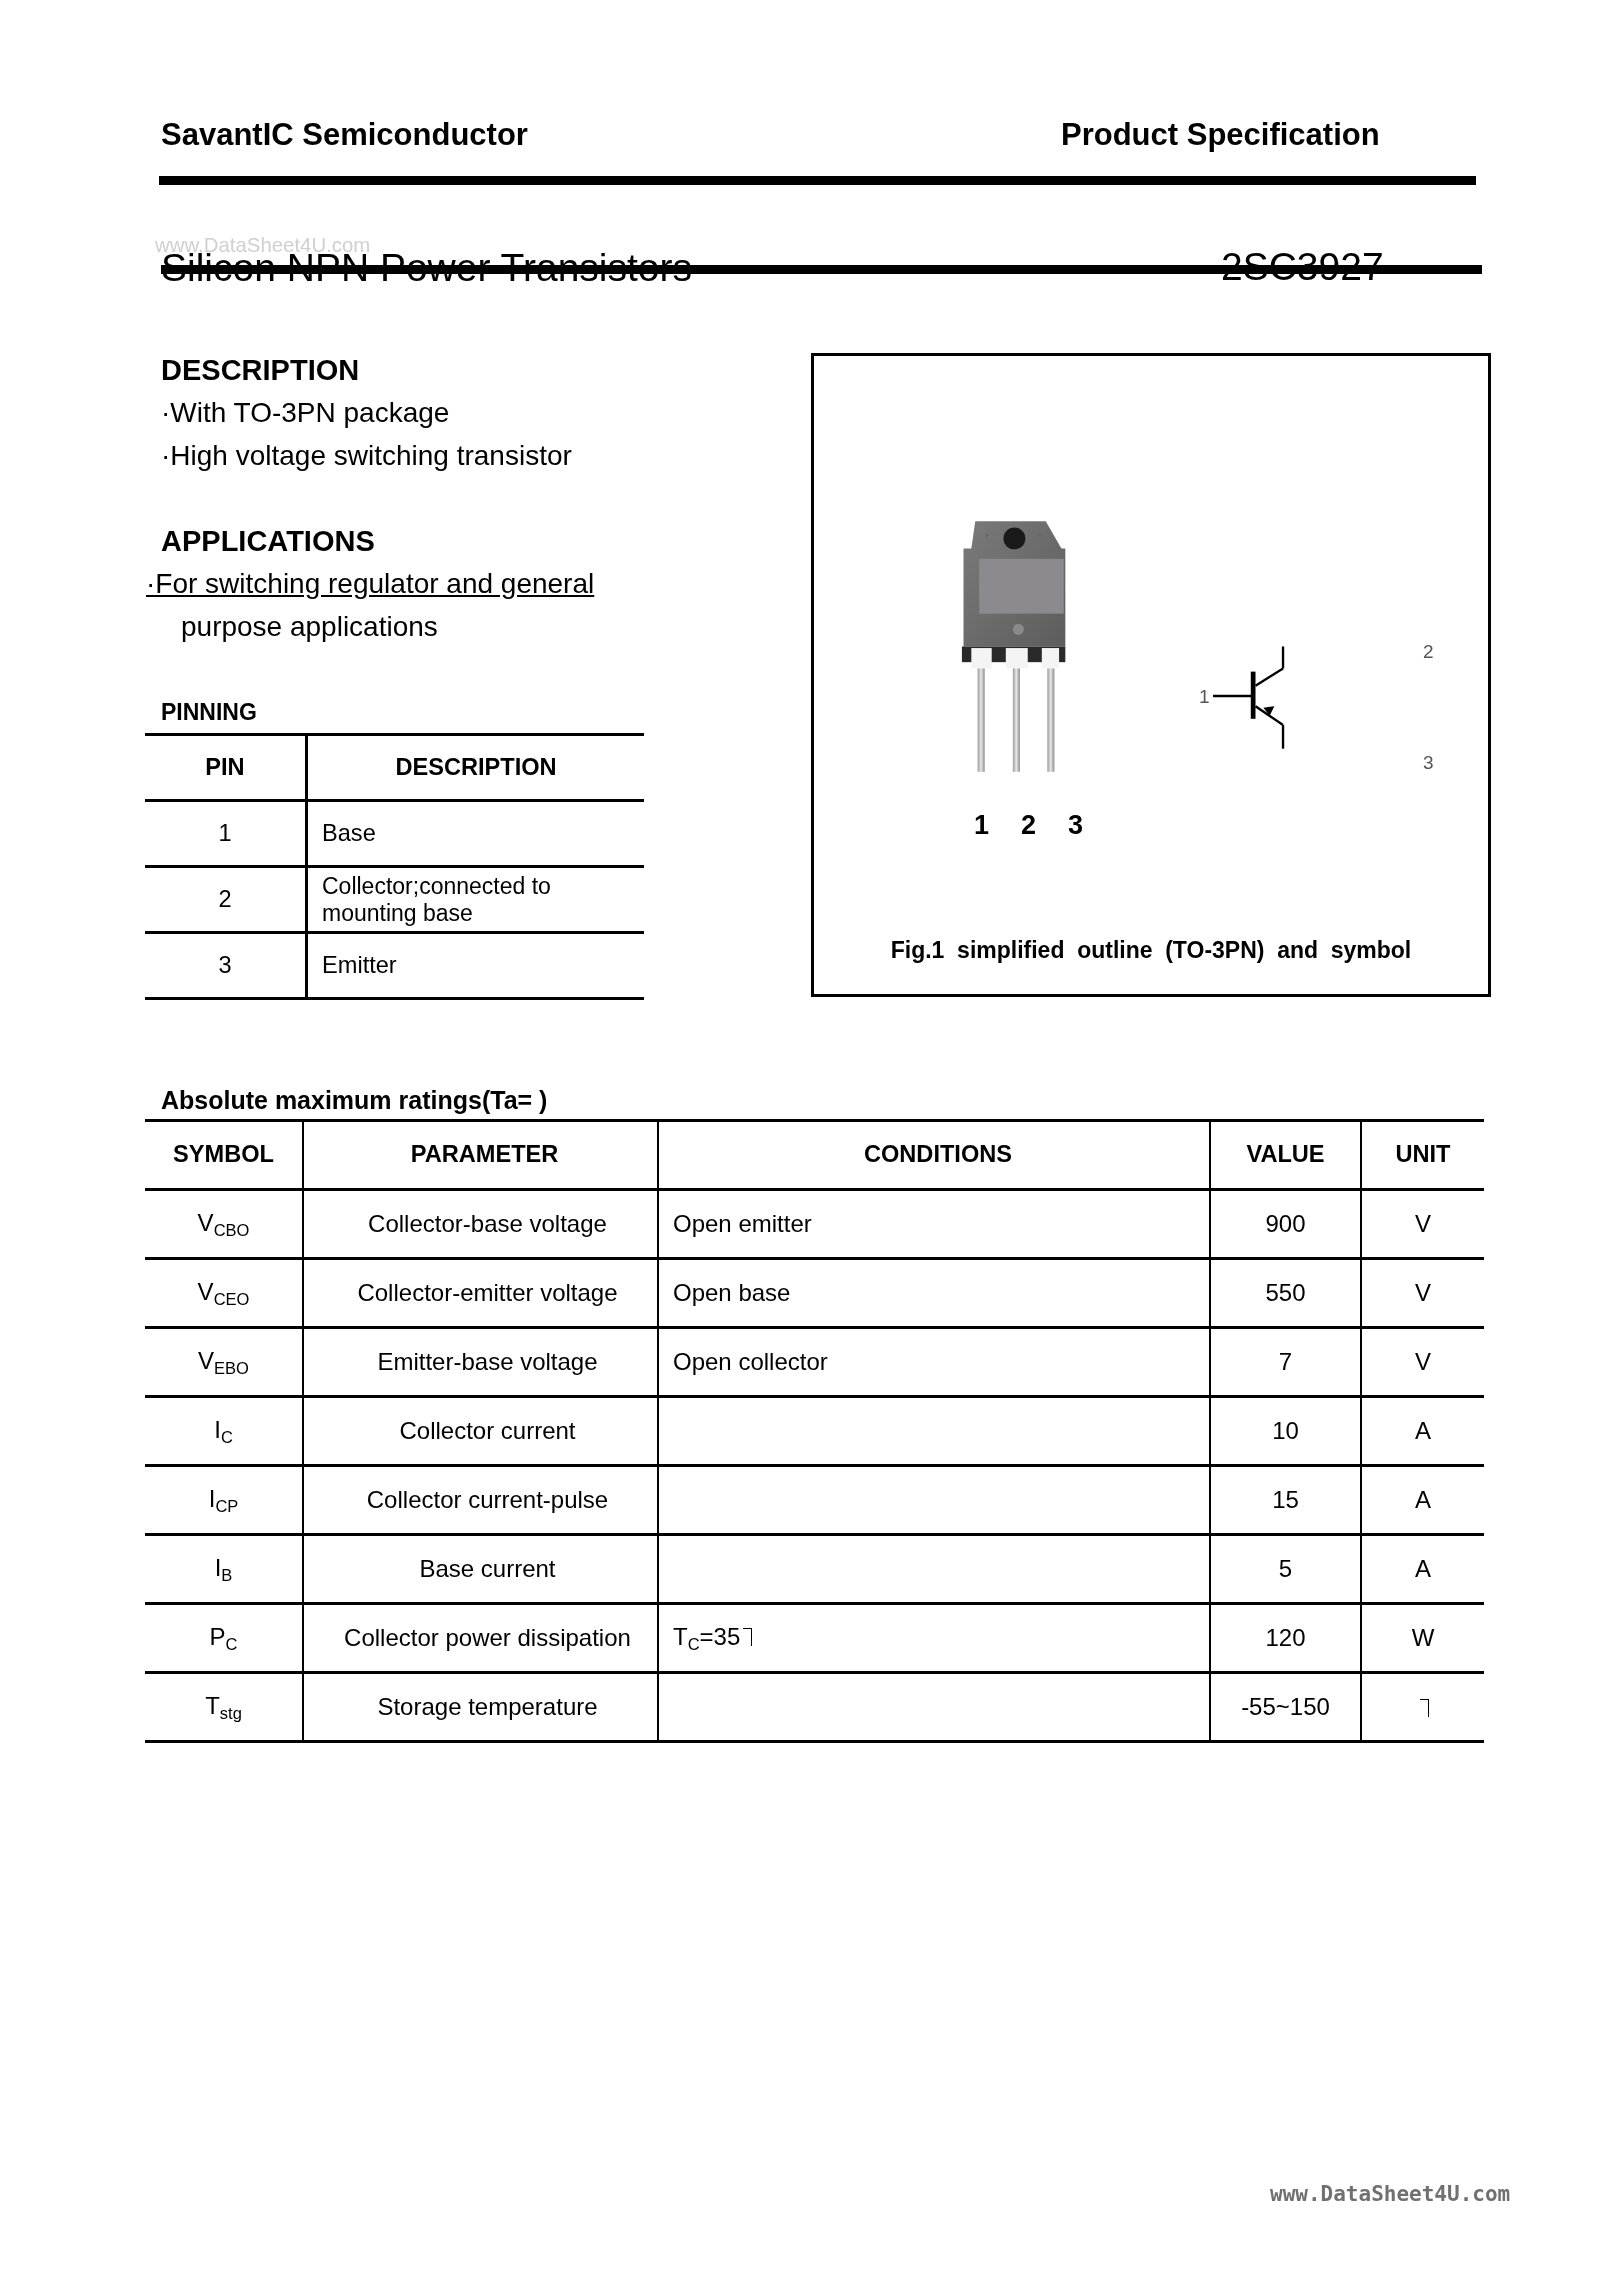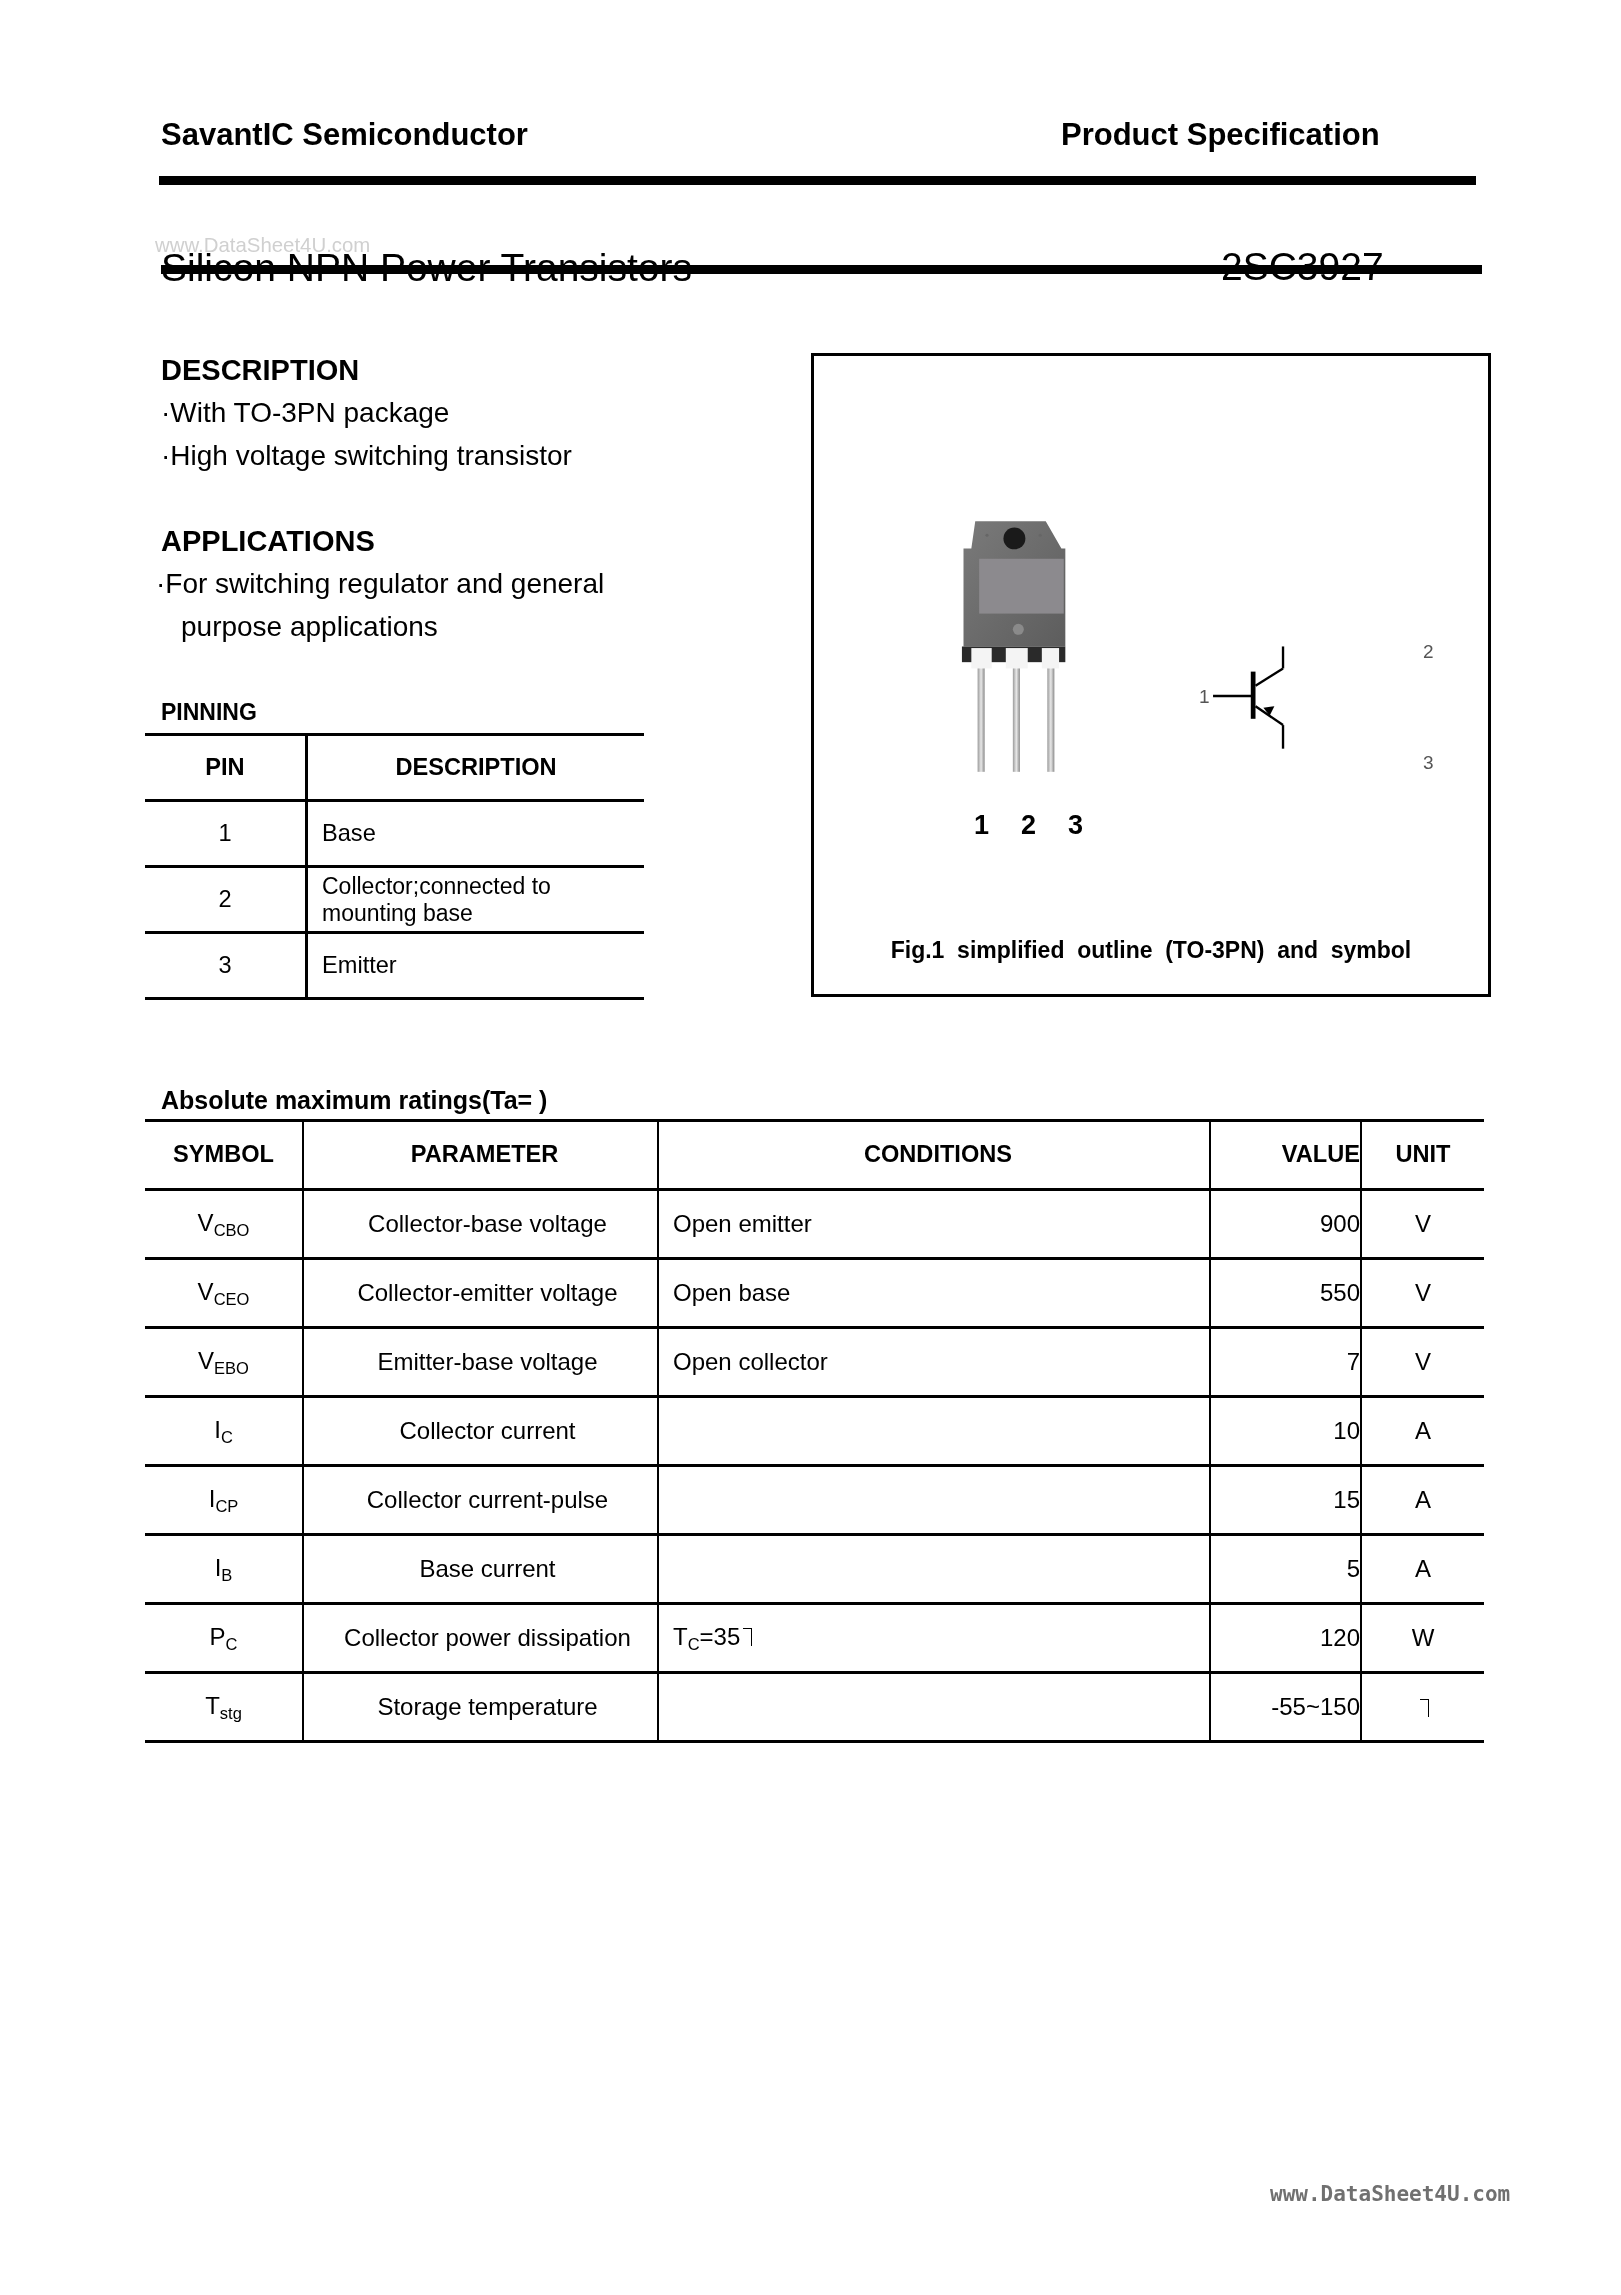--- a/index.html
+++ b/index.html
@@ -26,21 +26,21 @@
   #pin-table .c2 { text-align: left; padding-left: 14px; }
   #pin-table th.c2 { text-align: center; padding-left: 0; }
 
   
   #rt { left: 145px; top: 1119px; width: 1339px; }
   #rt tr { height: 69px; }
   #rt th, #rt td { border-top: 3.9px solid #000; border-bottom: 3.9px solid #000; }
   #rt .s { width: 157px; text-align: center; border-right: 2.4px solid #000; }
   #rt .p { width: 345px; text-align: center; padding-left: 14px; border-right: 2.4px solid #000; }
   #rt .c { width: 542px; text-align: left; padding-left: 14px; border-right: 2.4px solid #000; }
-  #rt .v { width: 149px; text-align: right; border-right: 2.4px solid #000; }
+  #rt .v { width: 149px; text-align: center; border-right: 2.4px solid #000; }
   #rt .u { text-align: center; }
   #rt th.p, #rt th.c { text-align: center; padding-left: 8px; }
   #rt td { font-size: 24px; }
   .sym-main { font-size: 24px; }
   .sym-sub { font-size: 16.5px; vertical-align: -4.7px; }
   .deg { display: inline-block; width: 7.9px; height: 17.3px; border-top: 1.6px solid #000; border-right: 1.6px solid #000; vertical-align: -1.6px; margin-left: 2.4px; }
 
   
   #figure-box { position: absolute; left: 811px; top: 353px; width: 674px; height: 638px; border: 3.1px solid #000; box-sizing: content-box; }
   #fig-caption { position: absolute; left: 0; right: 0; top: 581px; text-align: center; font-weight: bold; font-size: 23px; word-spacing: 6.3px; }
@@ -58,21 +58,21 @@
 <div class="abs title" style="left:161px; top:204px;">Silicon NPN Power Transistors</div>
 <div class="abs title" style="left:1221px; top:203px;">2SC3927</div>
 <div class="watermark-top">www.DataSheet4U.com</div>
 <div class="rule" style="left:161px; top:265px; width:1321px; height:9.4px;"></div>
 
 <div class="section-h" style="left:161px; top:356px;">DESCRIPTION</div>
 <div class="body-line" style="left:161px; top:399px;">·With TO-3PN package</div>
 <div class="body-line" style="left:161px; top:442px;">·High voltage switching transistor</div>
 
 <div class="section-h" style="left:161px; top:527px;">APPLICATIONS</div>
-<div class="body-line" style="left:156px; top:570px;">·For switching regulator and general</div>
+<div class="body-line" style="left:146px; top:570px;text-decoration:underline;">·For switching regulator and general</div>
 <div class="body-line" style="left:181px; top:613px;">purpose applications</div>
 
 <div class="small-h" style="left:161px; top:701px;">PINNING</div>
 <table id="pin-table" class="grid">
   <tbody>
       <tr>
     <th class="c1">PIN</th>
     <th class="c2">DESCRIPTION</th>
   </tr>
   <tr>

